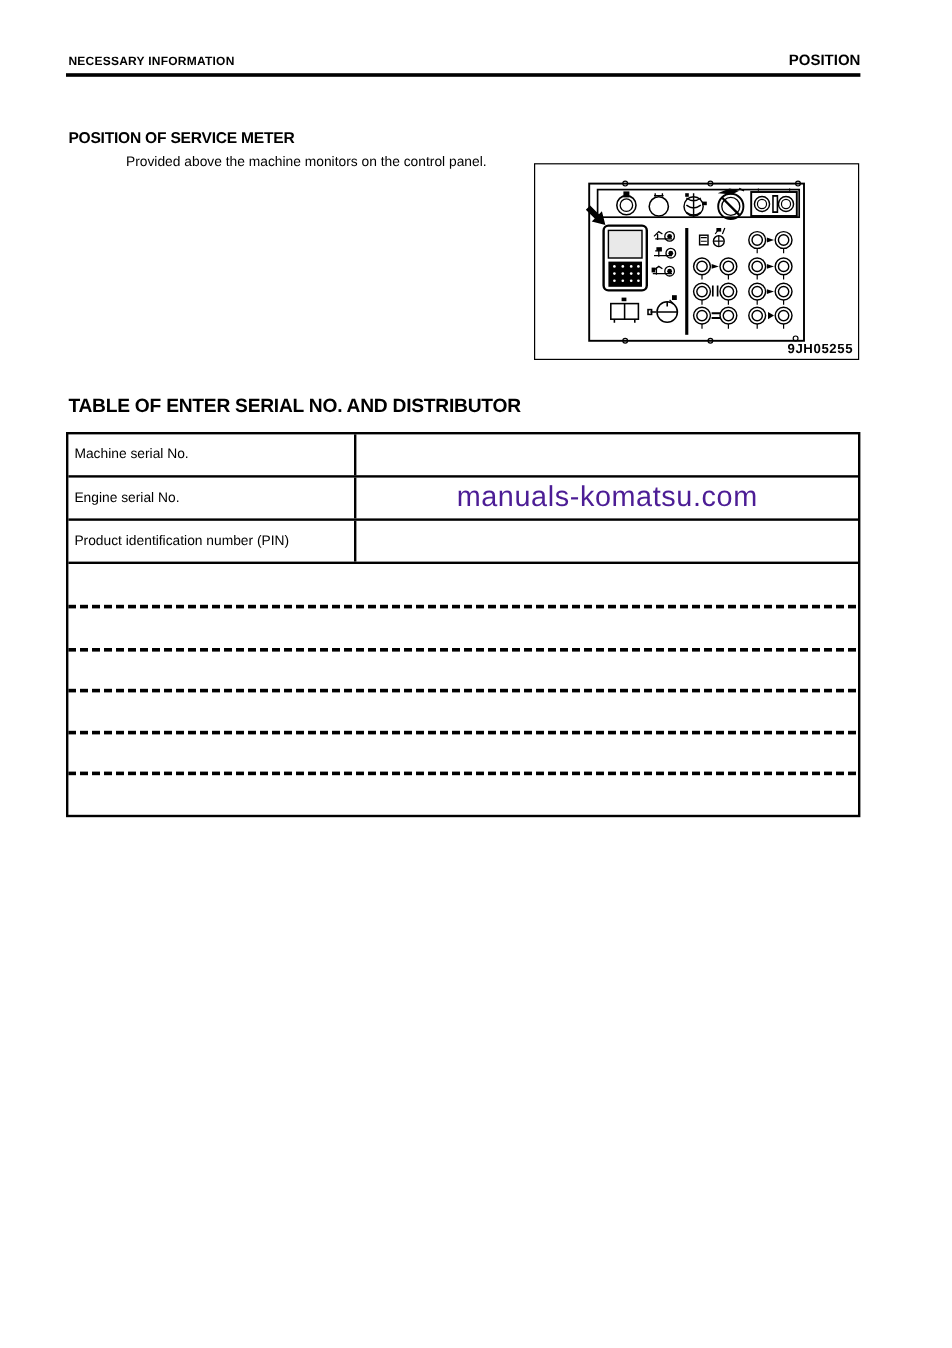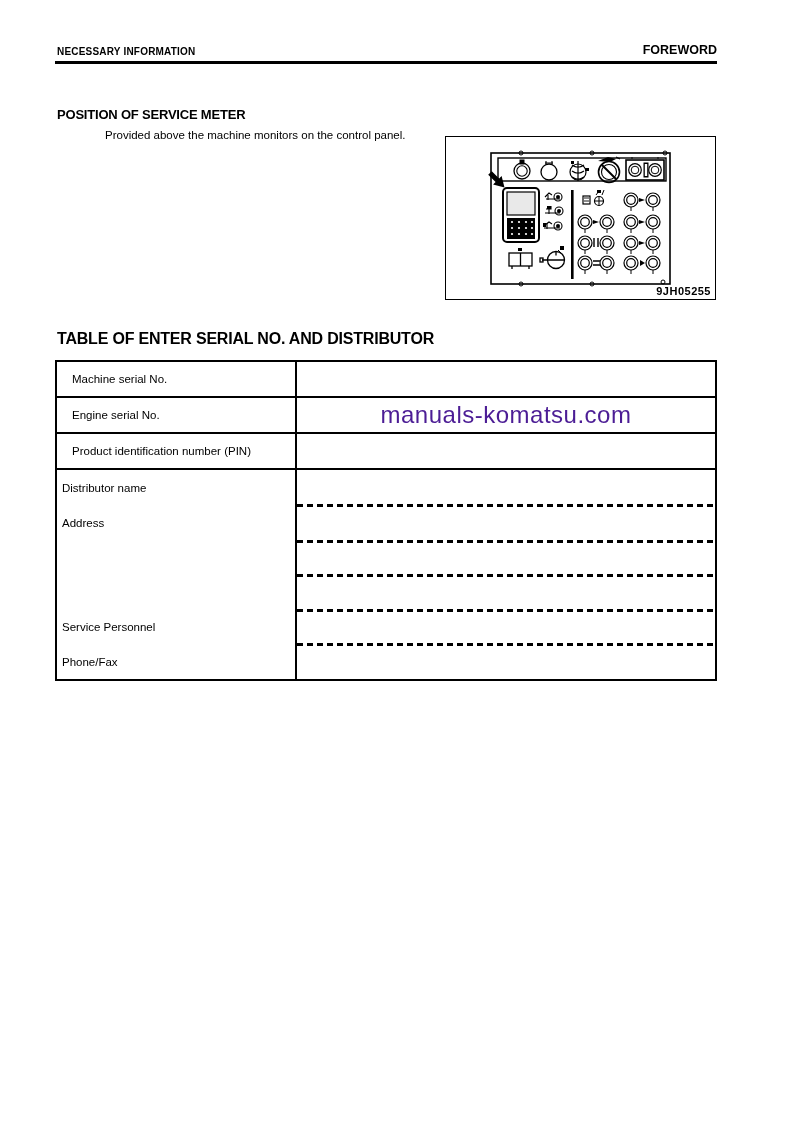--- a/index.html
+++ b/index.html
@@ -34,21 +34,21 @@
 
   
   .serial-table {
     position:absolute; left:55px; top:360px; width:662px; height:321px;
     border:2px solid #000; display:flex; flex-direction:column; background:#fff;
   }
   .t-row { display:flex; height:36px; border-bottom:2px solid #000; flex:0 0 auto; }
   .t-row-big { display:flex; flex:1 1 auto; border-bottom:0; }
   .t-label {
     width:240px; flex:0 0 240px; border-right:2px solid #000;
-    display:flex; align-items:center; padding-left:15px;
+    display:flex; align-items:center; padding-left:5px;
     font-size:11.5px;
   }
   .t-value { flex:1 1 auto; position:relative; display:flex; align-items:center; justify-content:center; }
   .watermark { font-size:24px; color:#4c1d95; letter-spacing:0.5px; }
   .t-label-big { width:240px; flex:0 0 240px; border-right:2px solid #000; position:relative; }
   .t-label-big .lbl { position:absolute; left:5px; font-size:11.5px; white-space:nowrap; }
   .lbl-distributor { top:12px; }
   .lbl-address     { top:47px; }
   .lbl-service     { top:151px; }
   .lbl-phone       { top:186px; }
@@ -65,21 +65,21 @@
 
   
   .footer-page { position:absolute; left:57px; top:1080px; font-size:10px; }
 </style>
 </head>
 <body>
 
 <div class="page">
 
   <div class="hdr-left">NECESSARY INFORMATION</div>
-  <div class="hdr-right">FOREWORD</div>
+  <div class="hdr-right">POSITION</div>
   <div class="hdr-rule"></div>
 
   <div class="s1-title">POSITION OF SERVICE METER</div>
   <div class="s1-body">Provided above the machine monitors on the control panel.</div>
 
   <div class="figure-box">
     <svg width="268" height="158" viewBox="0 0 268 158">
 
       <rect x="45" y="16" width="179" height="131" fill="none" stroke="#000" stroke-width="1.6"></rect>
 
@@ -273,26 +273,20 @@
       <div class="t-label">Engine serial No.</div>
       <div class="t-value">
         <span class="watermark">manuals-komatsu.com</span>
       </div>
     </div>
     <div class="t-row">
       <div class="t-label">Product identification number (PIN)</div>
       <div class="t-value"></div>
     </div>
     <div class="t-row-big">
-      <div class="t-label-big">
-        <div class="lbl lbl-distributor">Distributor name</div>
-        <div class="lbl lbl-address">Address</div>
-        <div class="lbl lbl-service">Service Personnel</div>
-        <div class="lbl lbl-phone">Phone/Fax</div>
-      </div>
       <div class="t-fill">
         <div class="dash dash-0"></div>
         <div class="dash dash-1"></div>
         <div class="dash dash-2"></div>
         <div class="dash dash-3"></div>
         <div class="dash dash-4"></div>
       </div>
     </div>
   </div>
 

